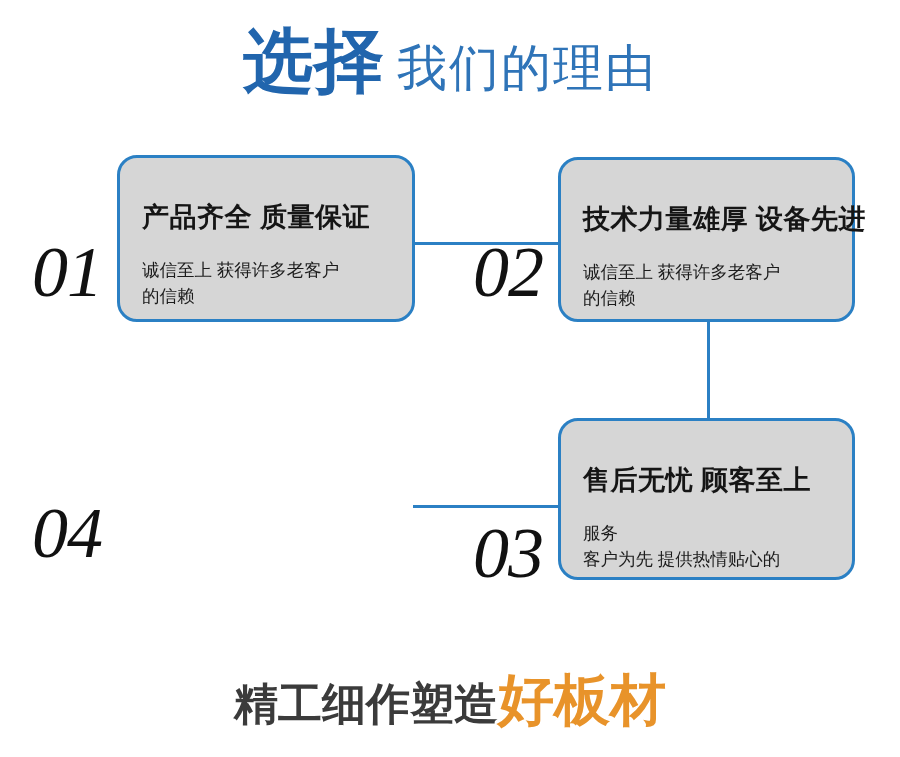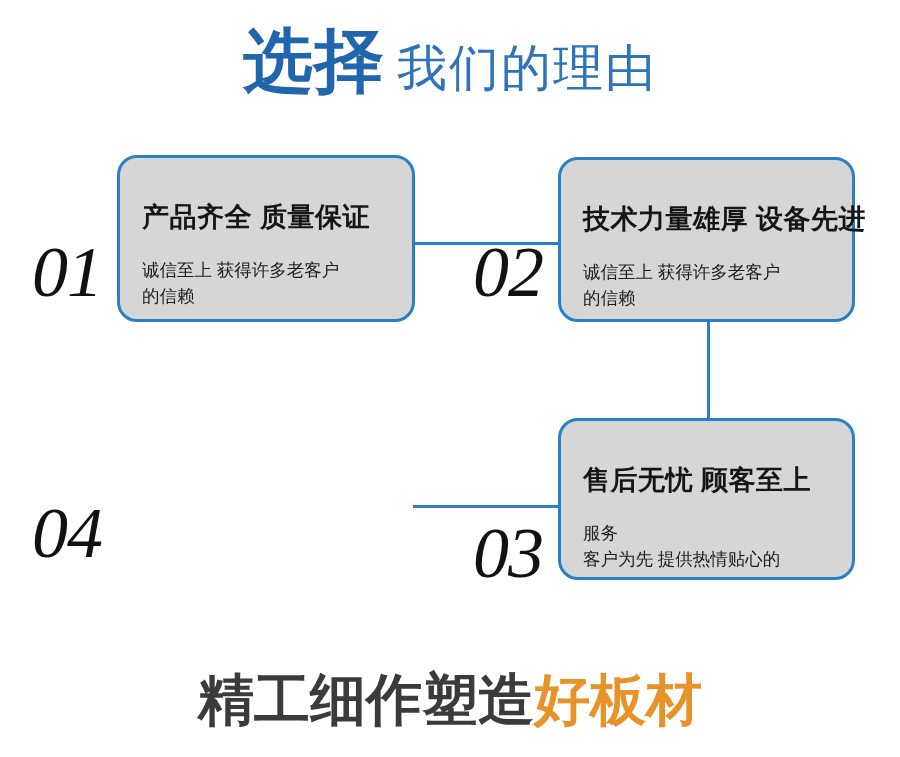--- a/index.html
+++ b/index.html
@@ -104,21 +104,21 @@
   .footer {
     position: absolute;
     left: 0;
     top: 672px;
     width: 900px;
     text-align: center;
     white-space: nowrap;
     line-height: 1;
   }
   .footer-dark {
-    font-size: 56px;
+    font-size: 44px;
     font-weight: 700;
     color: #3b3b3b;
     letter-spacing: 0px;
     vertical-align: baseline;
     text-align: center;
   }
   .footer-accent {
     font-size: 56px;
     font-weight: 700;
     color: #e8932a;

